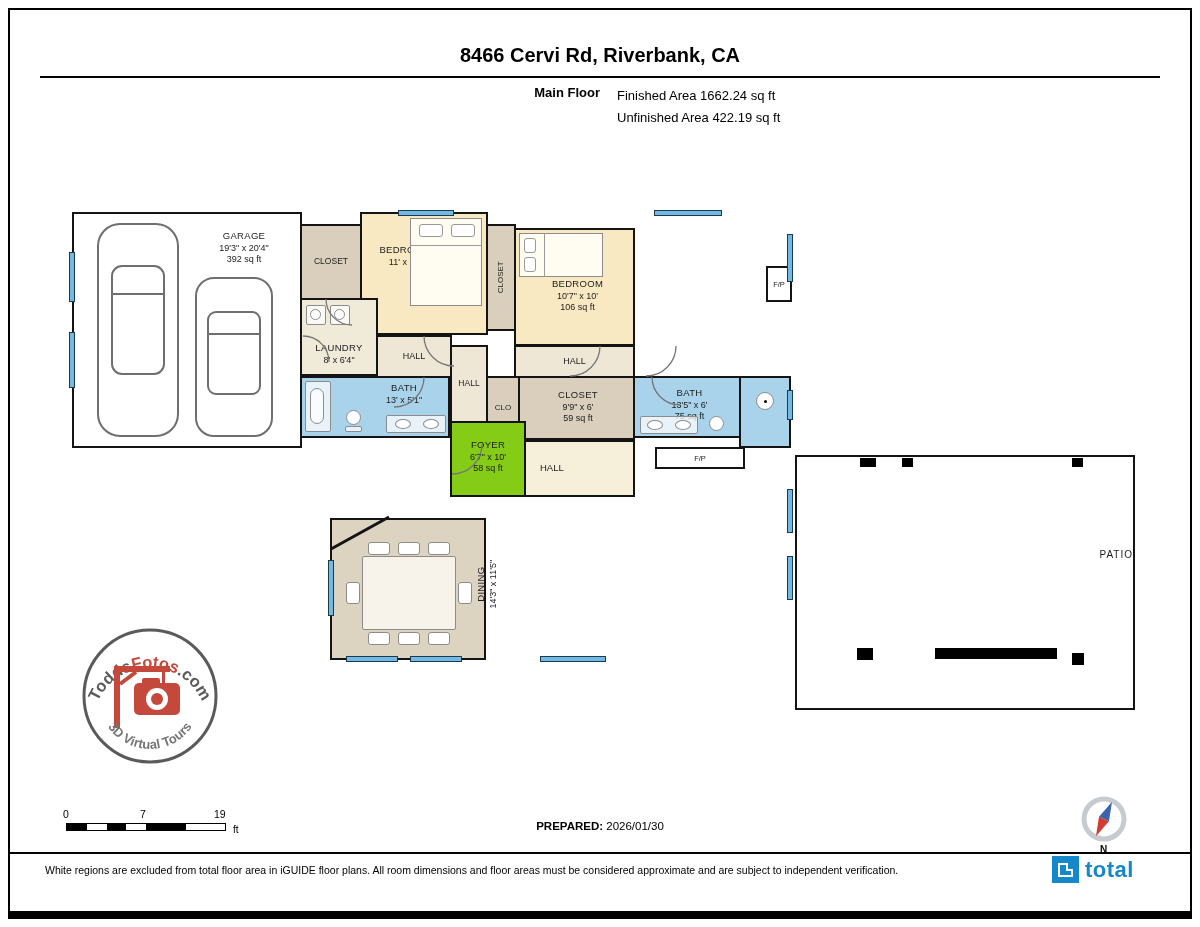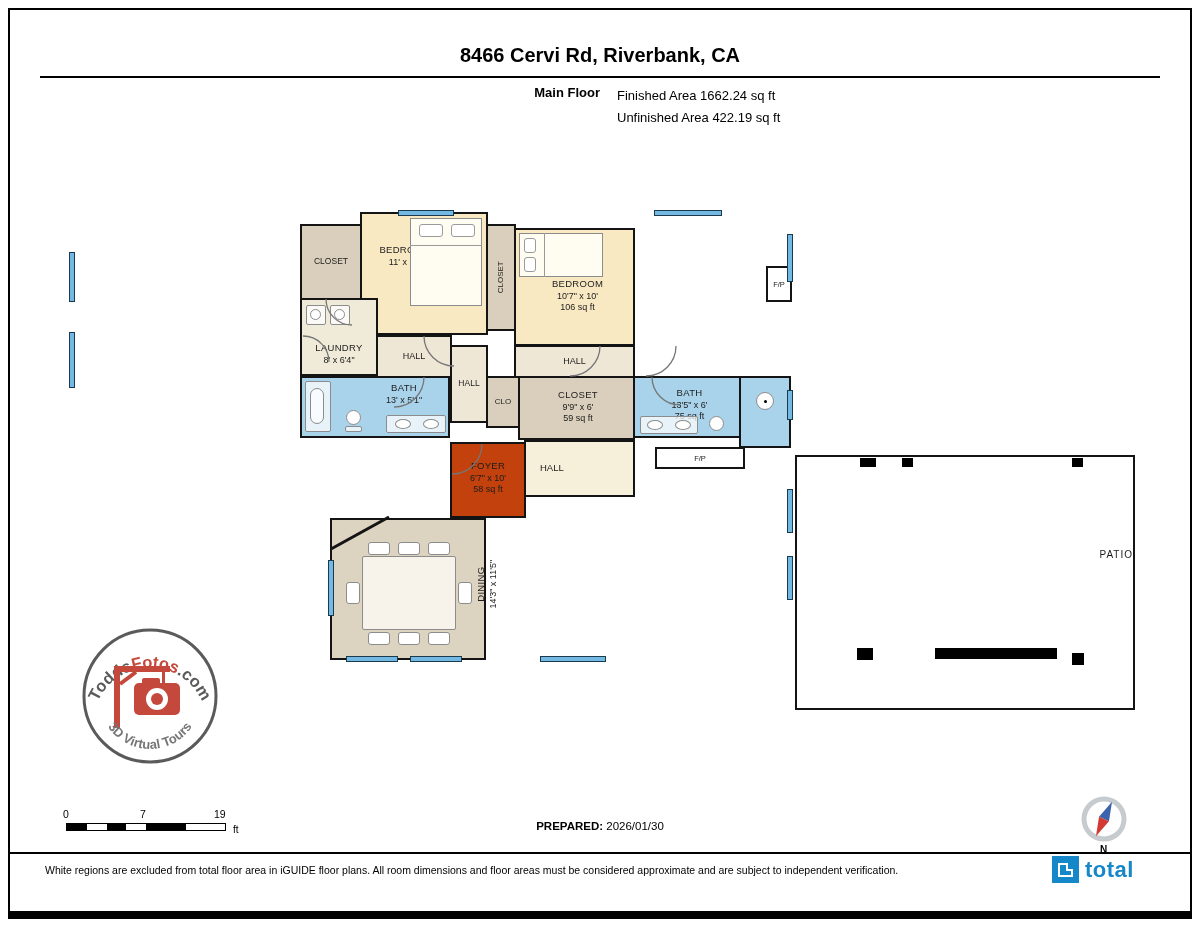--- a/index.html
+++ b/index.html
@@ -66,20 +66,37 @@
 <div class="title">8466 Cervi Rd, Riverbank, CA</div>
 <div class="header-rule"></div>
 <div class="floor-label">Main Floor</div>
 <div class="areas">
   <div>Finished Area 1662.24 sq ft</div>
   <div>Unfinished Area 422.19 sq ft</div>
 </div>
 
 <div style="position:absolute; inset:0;">
 
+  <div class="room" style="left:72px; top:212px; width:230px; height:236px; background:#fff;">
+    <div class="rlabel" style="left:118px; top:16px; width:104px;">
+      <span class="nm">GARAGE</span>
+      <span class="dm">19'3" x 20'4"</span>
+      <span class="ar">392 sq ft</span>
+    </div>
+    <svg width="224" height="228" viewBox="0 0 224 228" style="position:absolute;left:0;top:0;">
+      <g fill="none" stroke="#6f6f6f" stroke-width="2">
+        <rect x="24" y="10" width="80" height="212" rx="22"></rect>
+        <rect x="38" y="52" width="52" height="108" rx="10"></rect>
+        <line x1="38" y1="80" x2="90" y2="80"></line>
+        <rect x="122" y="64" width="76" height="158" rx="18"></rect>
+        <rect x="134" y="98" width="52" height="82" rx="8"></rect>
+        <line x1="134" y1="120" x2="186" y2="120"></line>
+      </g>
+    </svg>
+  </div>
 
   <div class="room cent" style="left:300px; top:224px; width:62px; height:76px; background:#d9cfbc;">
     <span class="rlabel" style="position:static; font-size:8.5px;">CLOSET</span>
   </div>
 
   <div class="room" style="left:360px; top:212px; width:128px; height:123px; background:#f8e9c3;">
     <div class="rlabel" style="left:4px; top:30px; width:78px;">
       <span class="nm">BEDROOM</span>
       <span class="dm">11' x 10'</span>
     </div>
@@ -143,21 +160,21 @@
       <div class="f" style="left:4px; top:6px; width:14px; height:36px; border-radius:8px;"></div>
     </div>
     <div class="basin" style="left:44px; top:32px; width:15px; height:15px;"></div>
     <div class="f" style="left:43px; top:48px; width:17px; height:6px;"></div>
     <div class="f" style="left:84px; top:37px; width:60px; height:18px;">
       <div class="basin" style="left:8px; top:3px; width:16px; height:10px;"></div>
       <div class="basin" style="left:36px; top:3px; width:16px; height:10px;"></div>
     </div>
   </div>
 
-  <div class="room cent" style="left:486px; top:376px; width:34px; height:52px; background:#d9cfbc; border-width:2px;">
+  <div class="room cent" style="left:486px; top:376px; width:34px; height:64px; background:#d9cfbc; border-width:2px;">
     <span class="rlabel" style="position:static; font-size:8px;">CLO</span>
   </div>
 
   <div class="room" style="left:518px; top:376px; width:117px; height:64px; background:#d9cfbc;">
     <div class="rlabel" style="left:8px; top:11px; width:100px;">
       <span class="nm">CLOSET</span>
       <span class="dm">9'9" x 6'</span>
       <span class="ar">59 sq ft</span>
     </div>
   </div>
@@ -174,21 +191,21 @@
     </div>
     <div class="basin" style="left:74px; top:38px; width:15px; height:15px;"></div>
   </div>
 
   <div class="room" style="left:739px; top:376px; width:52px; height:72px; background:#a9d3ea;">
     <div class="basin" style="left:15px; top:14px; width:18px; height:18px;">
       <div class="col" style="left:7px; top:7px; width:3px; height:3px; border-radius:50%;"></div>
     </div>
   </div>
 
-  <div class="room" style="left:450px; top:421px; width:76px; height:76px; background:#c2410c;margin-top:21px;">
+  <div class="room" style="left:450px; top:421px; width:76px; height:76px; background:#84cc16;">
     <div class="rlabel" style="left:2px; top:16px; width:68px;">
       <span class="nm">FOYER</span>
       <span class="dm">6'7" x 10'</span>
       <span class="ar">58 sq ft</span>
     </div>
   </div>
 
 
   <div class="room" style="left:524px; top:440px; width:111px; height:57px; background:#f6f0da; border-width:2px;">
     <span class="rlabel" style="left:14px; top:20px;">HALL</span>

